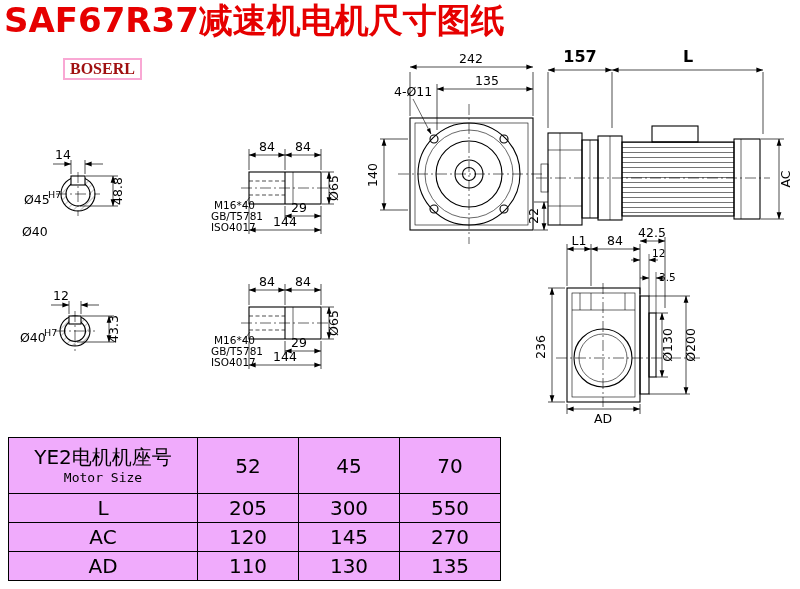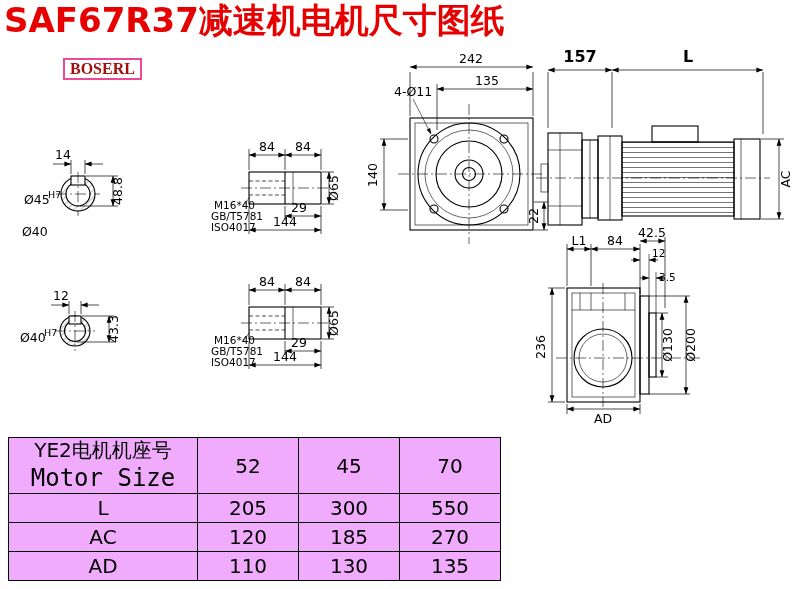--- a/index.html
+++ b/index.html
@@ -1,38 +1,38 @@
 <!DOCTYPE html>
 <html><head>
 <meta charset="utf-8">
 <style>
   html,body{margin:0;padding:0;background:#fff;}
   .canvas{position:relative;width:800px;height:589px;background:#fff;overflow:hidden;
           font-family:"DejaVu Sans","Liberation Sans",sans-serif;}
   .title{position:absolute;left:4px;top:-2px;margin:0;font:bold 34px "DejaVu Sans","Liberation Sans",sans-serif;
          color:#e60000;white-space:nowrap;}
-  .logo{position:absolute;left:63px;top:58px;border:2px solid #ec4899;padding:0 5px;line-height:20px;
+  .logo{position:absolute;left:63px;top:58px;border:2px solid #f9a8d4;padding:0 5px;line-height:20px;
         font:bold 16px "Liberation Serif","DejaVu Serif",serif;color:#a01010;background:#fff;}
   svg.draw{position:absolute;left:0;top:0;}
   
   .ln{fill:none;stroke:#000;stroke-width:1.1;}
   .lnf{stroke:#000;stroke-width:1.1;}
   .thin{fill:none;stroke:#000;stroke-width:0.6;}
   .dim{fill:none;stroke:#000;stroke-width:0.7;}
   .cl{fill:none;stroke:#000;stroke-width:0.6;stroke-dasharray:11 3 2 3;}
   .hid{fill:none;stroke:#000;stroke-width:0.7;stroke-dasharray:4 2.5;}
   text.d{font:12.5px "DejaVu Sans","Liberation Sans",sans-serif;fill:#000;}
   text.sm{font:10.5px "DejaVu Sans","Liberation Sans",sans-serif;fill:#000;}
   text.sup{font:9.5px "DejaVu Sans","Liberation Sans",sans-serif;fill:#000;}
   text.b{font:bold 16px "DejaVu Sans","Liberation Sans",sans-serif;fill:#000;}
   
   .size-table{position:absolute;left:8px;top:437px;border-collapse:collapse;table-layout:fixed;background:#f0abfc;}
   .size-table td{border:1.6px solid #000;text-align:center;vertical-align:middle;font-size:20px;color:#000;padding:0;}
   .size-table td.hdr{line-height:1.25;}
-  .mono{font-family:"DejaVu Sans Mono","Liberation Mono",monospace;font-size:24px;}
+  .mono{font-family:"DejaVu Sans Mono","Liberation Mono",monospace;font-size:13px;}
   .row-h{height:56px;} .row-d{height:29px;}
 </style>
 </head>
 <body>
 
 <div class="canvas">
 
   <svg class="draw" width="800" height="589" viewBox="0 0 800 589">
     <defs>
       <marker id="arr" viewBox="0 0 10 10" refX="9.5" refY="5" markerWidth="10" markerHeight="10" orient="auto-start-reverse">
@@ -317,21 +317,21 @@
       </tr>
       <tr class="row-d">
         <td>L</td>
         <td>205</td>
         <td>300</td>
         <td>550</td>
       </tr>
       <tr class="row-d">
         <td>AC</td>
         <td>120</td>
-        <td>185</td>
+        <td>145</td>
         <td>270</td>
       </tr>
       <tr class="row-d">
         <td>AD</td>
         <td>110</td>
         <td>130</td>
         <td>135</td>
       </tr>
     </tbody>
   </table>

